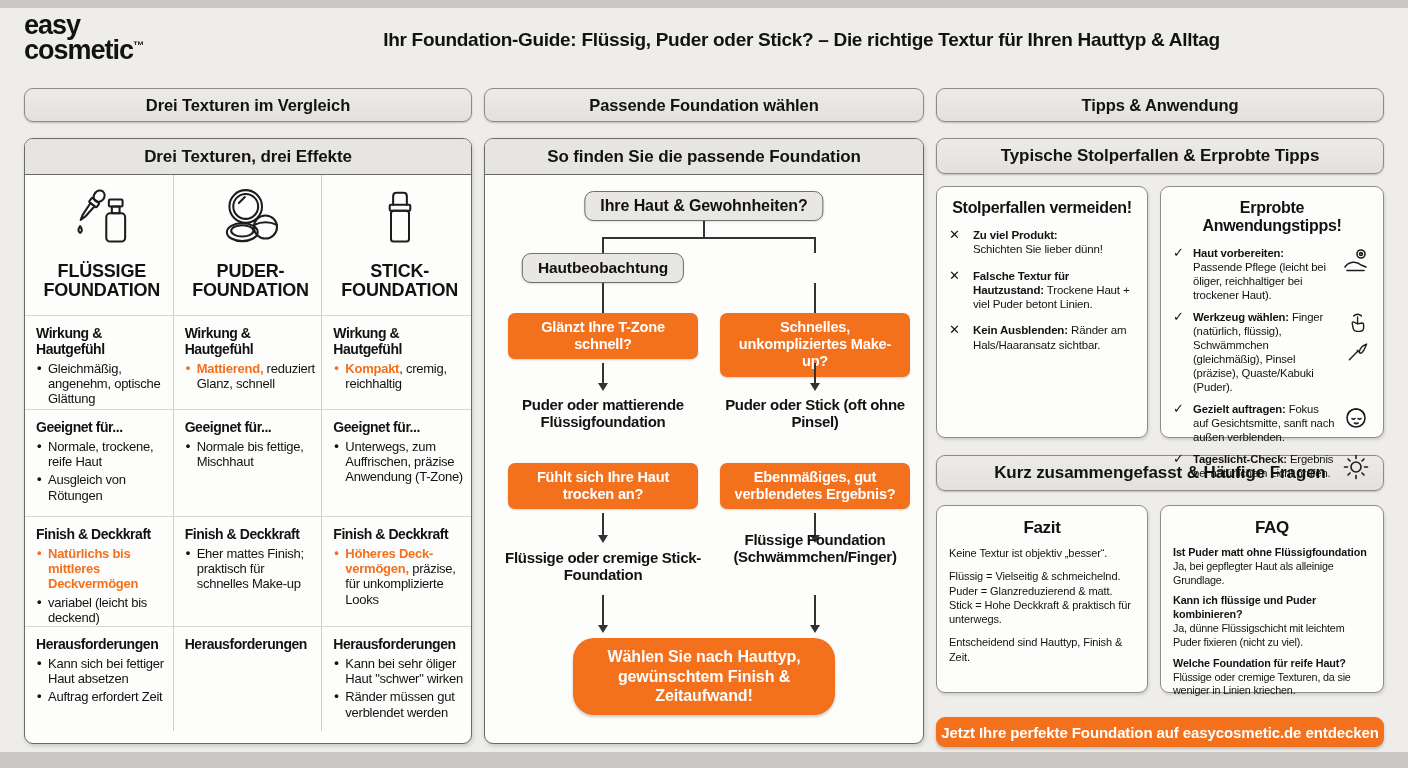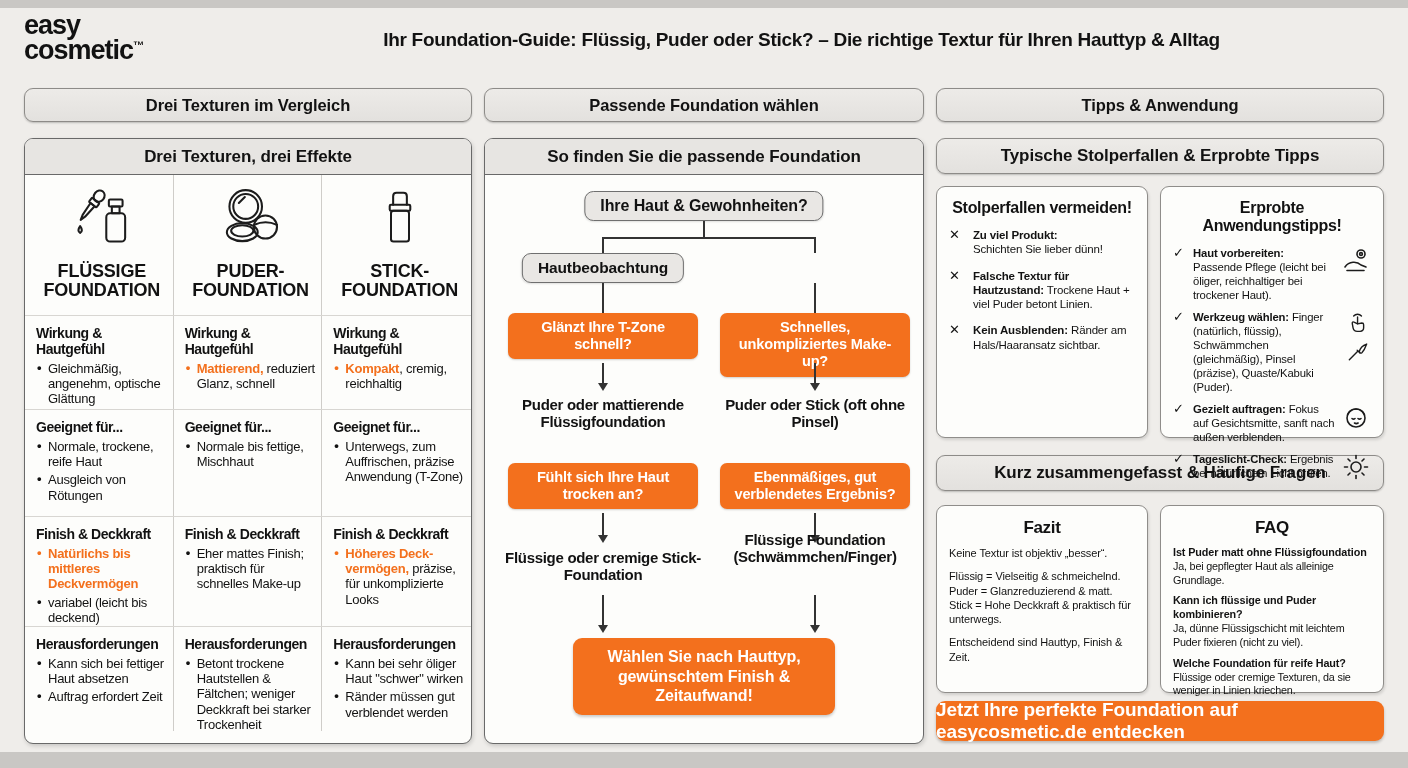--- a/index.html
+++ b/index.html
@@ -57,43 +57,43 @@
   .fline{position:absolute;width:1.5px;background:var(--line)}
   .fhline{position:absolute;height:1.5px;background:var(--line)}
   .ahead{position:absolute;transform:translateX(-50%);width:0;height:0;
     border-left:5px solid transparent;border-right:5px solid transparent;border-top:8px solid var(--line)}
   .oq{position:absolute;transform:translateX(-50%);width:190px;background:var(--accent);color:#fff;
     font-weight:bold;font-size:14.6px;text-align:center;border-radius:7px;padding:6px 14px;line-height:1.18;letter-spacing:-0.2px;
     box-shadow:0 1px 2px rgba(0,0,0,.18)}
   .ans{position:absolute;transform:translateX(-50%);width:205px;text-align:center;font-weight:bold;
     font-size:15px;line-height:1.16;letter-spacing:-0.3px}
   .ofinal{position:absolute;left:219px;top:463px;transform:translateX(-50%);width:262px;background:var(--accent);
-    color:#fff;font-weight:bold;font-size:16px;text-align:center;border-radius:9px;padding:9px 21px;line-height:1.22;
+    color:#fff;font-weight:bold;font-size:16px;text-align:center;border-radius:21px;padding:9px 21px;line-height:1.22;
     box-shadow:0 2px 3px rgba(0,0,0,.2)}
 
   
   .sec-head{height:36px;border:1px solid #8d8b88;border-radius:9px;background:linear-gradient(#edebe8,#e3e1de);
     display:flex;align-items:center;justify-content:center;font-weight:bold;font-size:17px;
     box-shadow:0 1px 2px rgba(0,0,0,.22)}
   .two{display:grid;grid-template-columns:212px 224px;gap:12px;margin-top:12px}
   .wcard{background:#FDFDFB;border:1px solid #8f8d8a;border-radius:9px;box-shadow:1px 2px 3px rgba(0,0,0,.13);padding:10px 12px}
   #pitfalls,#tipscard{height:252px}
   #fazit,#faq{height:188px}
   .wtitle{text-align:center;font-weight:bold;font-size:16px;margin:2px 0 11px;letter-spacing:-0.3px}
   .pitem{display:grid;grid-template-columns:24px 1fr;margin-bottom:12px;font-size:11.5px;line-height:1.24;letter-spacing:-0.15px}
   .pmark{font-size:13px;line-height:1.1}
   .tipitem{display:grid;grid-template-columns:20px 1fr 36px;margin-bottom:8px;font-size:11.3px;line-height:1.24;letter-spacing:-0.15px}
   .cmark{font-size:13px;line-height:1.1}
   .ticon{justify-self:end;display:flex;flex-direction:column;gap:2px;align-items:center}
   .bld{font-weight:bold}
   .fz p{font-size:11px;line-height:1.3;margin:0 0 9px}
   .faq-q{font-weight:bold;font-size:10.8px;line-height:1.28}
   .faq-a{font-size:10.8px;line-height:1.28;margin-bottom:7px;letter-spacing:-0.2px}
-  .cta{height:40px;margin-top:8px;background:var(--accent);border-radius:9px;color:#fff;font-weight:bold;
-    font-size:19px;display:flex;align-items:center;justify-content:center;box-shadow:0 2px 3px rgba(0,0,0,.22);cursor:pointer}
+  .cta{height:30px;margin-top:24px;background:var(--accent);border-radius:9px;color:#fff;font-weight:bold;
+    font-size:15px;display:flex;align-items:center;justify-content:center;box-shadow:0 2px 3px rgba(0,0,0,.22);cursor:pointer}
 
   svg{stroke:#1c1c1c;fill:none;stroke-width:2.4;stroke-linecap:round;stroke-linejoin:round}
   svg.small{stroke-width:1.6}
 </style>
 </head>
 <body>
 
 <div class="edge top"></div>
 <div class="edge bottom"></div>
 
@@ -222,23 +222,20 @@
     <div class="trow r-heraus">
       <div class="tcell">
         <h4>Herausforderungen</h4>
         <ul class="blist">
           <li><span>Kann sich bei fettiger Haut absetzen</span></li>
           <li><span>Auftrag erfordert Zeit</span></li>
         </ul>
       </div>
       <div class="tcell">
         <h4>Herausforderungen</h4>
-        <ul class="blist">
-          <li><span>Betont trockene Hautstellen &amp; Fältchen; weniger Deckkraft bei starker Trockenheit</span></li>
-        </ul>
       </div>
       <div class="tcell">
         <h4>Herausforderungen</h4>
         <ul class="blist">
           <li><span>Kann bei sehr öliger Haut "schwer" wirken</span></li>
           <li><span>Ränder müssen gut verblendet werden</span></li>
         </ul>
       </div>
     </div>
   </div>

